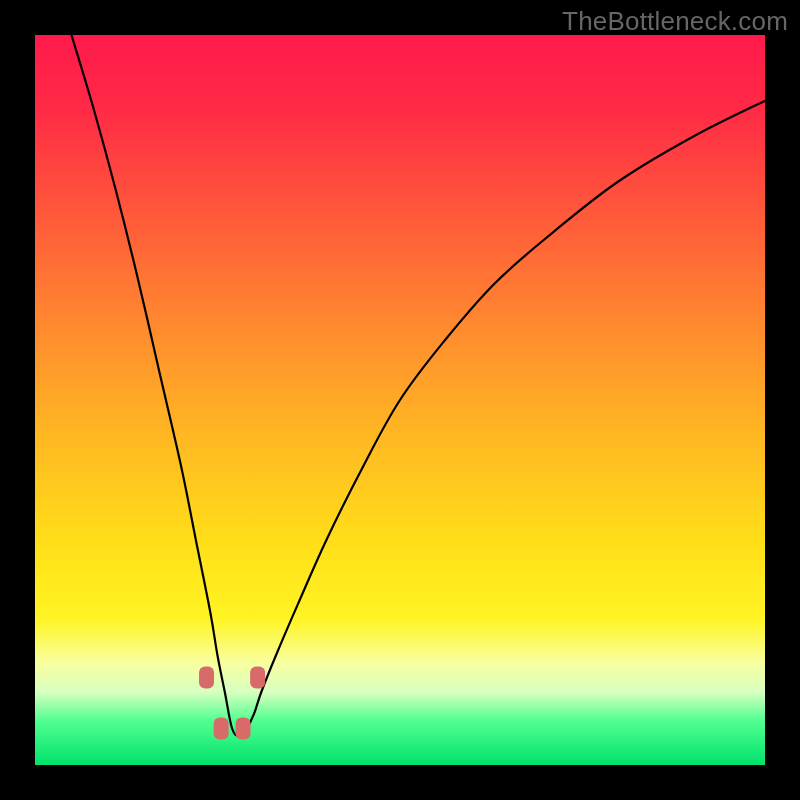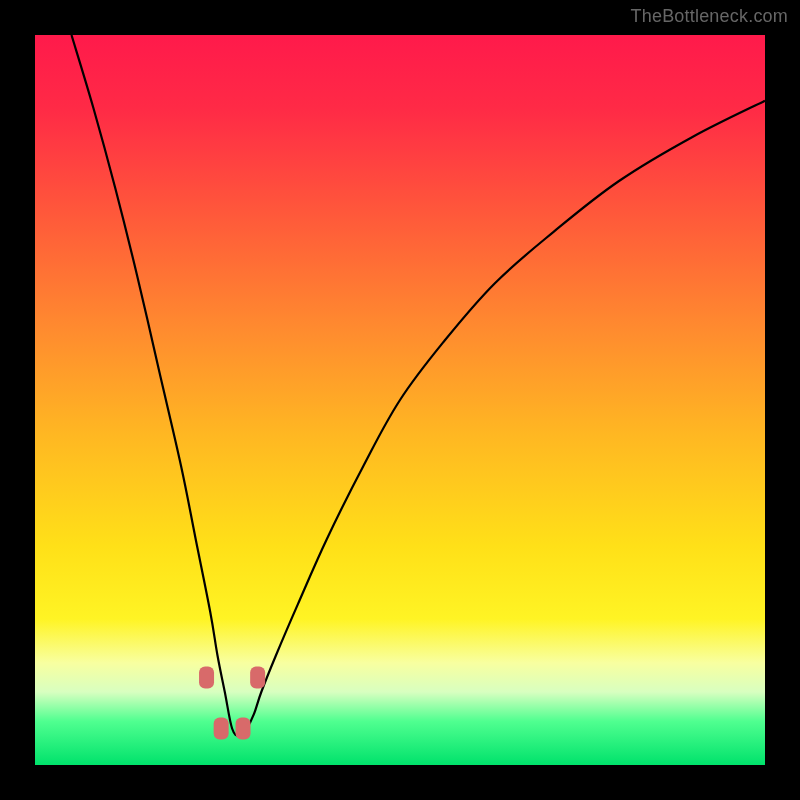--- a/index.html
+++ b/index.html
@@ -24,21 +24,21 @@
     left: 0;
     top: 0;
     width: 730px;
     height: 730px;
   }
   .watermark {
     position: absolute;
     top: 6px;
     right: 12px;
     color: #666666;
-    font-size: 18px;
+    font-size: 26px;
     font-weight: 500;
     letter-spacing: 0.2px;
     user-select: none;
   }
 </style>
 </head>
 <body>
 
 <div class="frame">
   <svg class="plot" viewBox="0 0 730 730">

